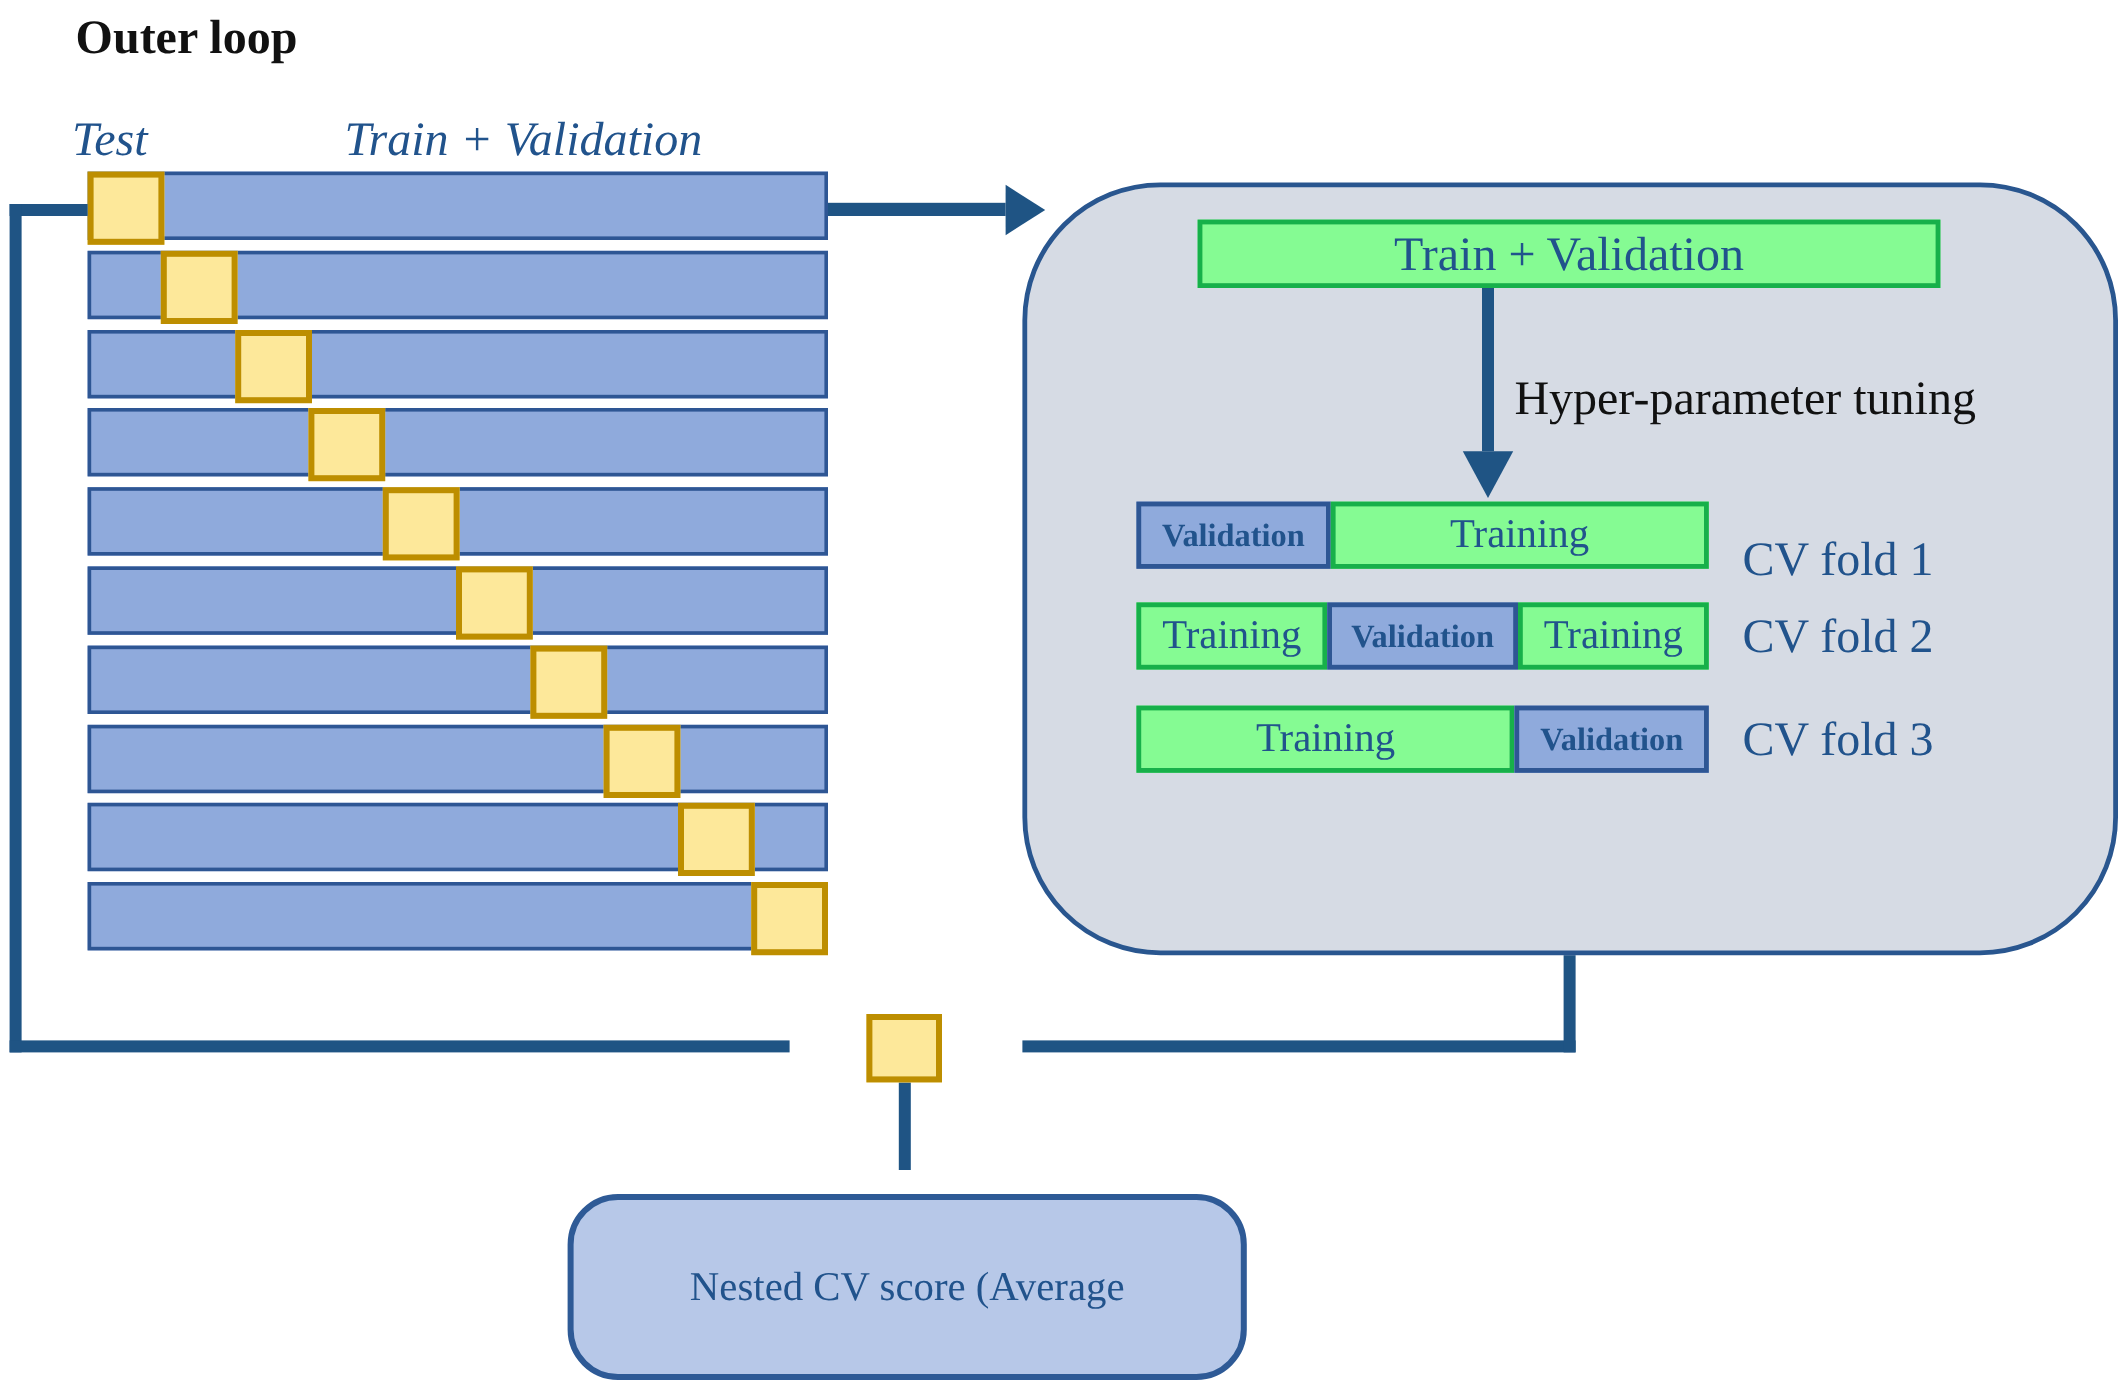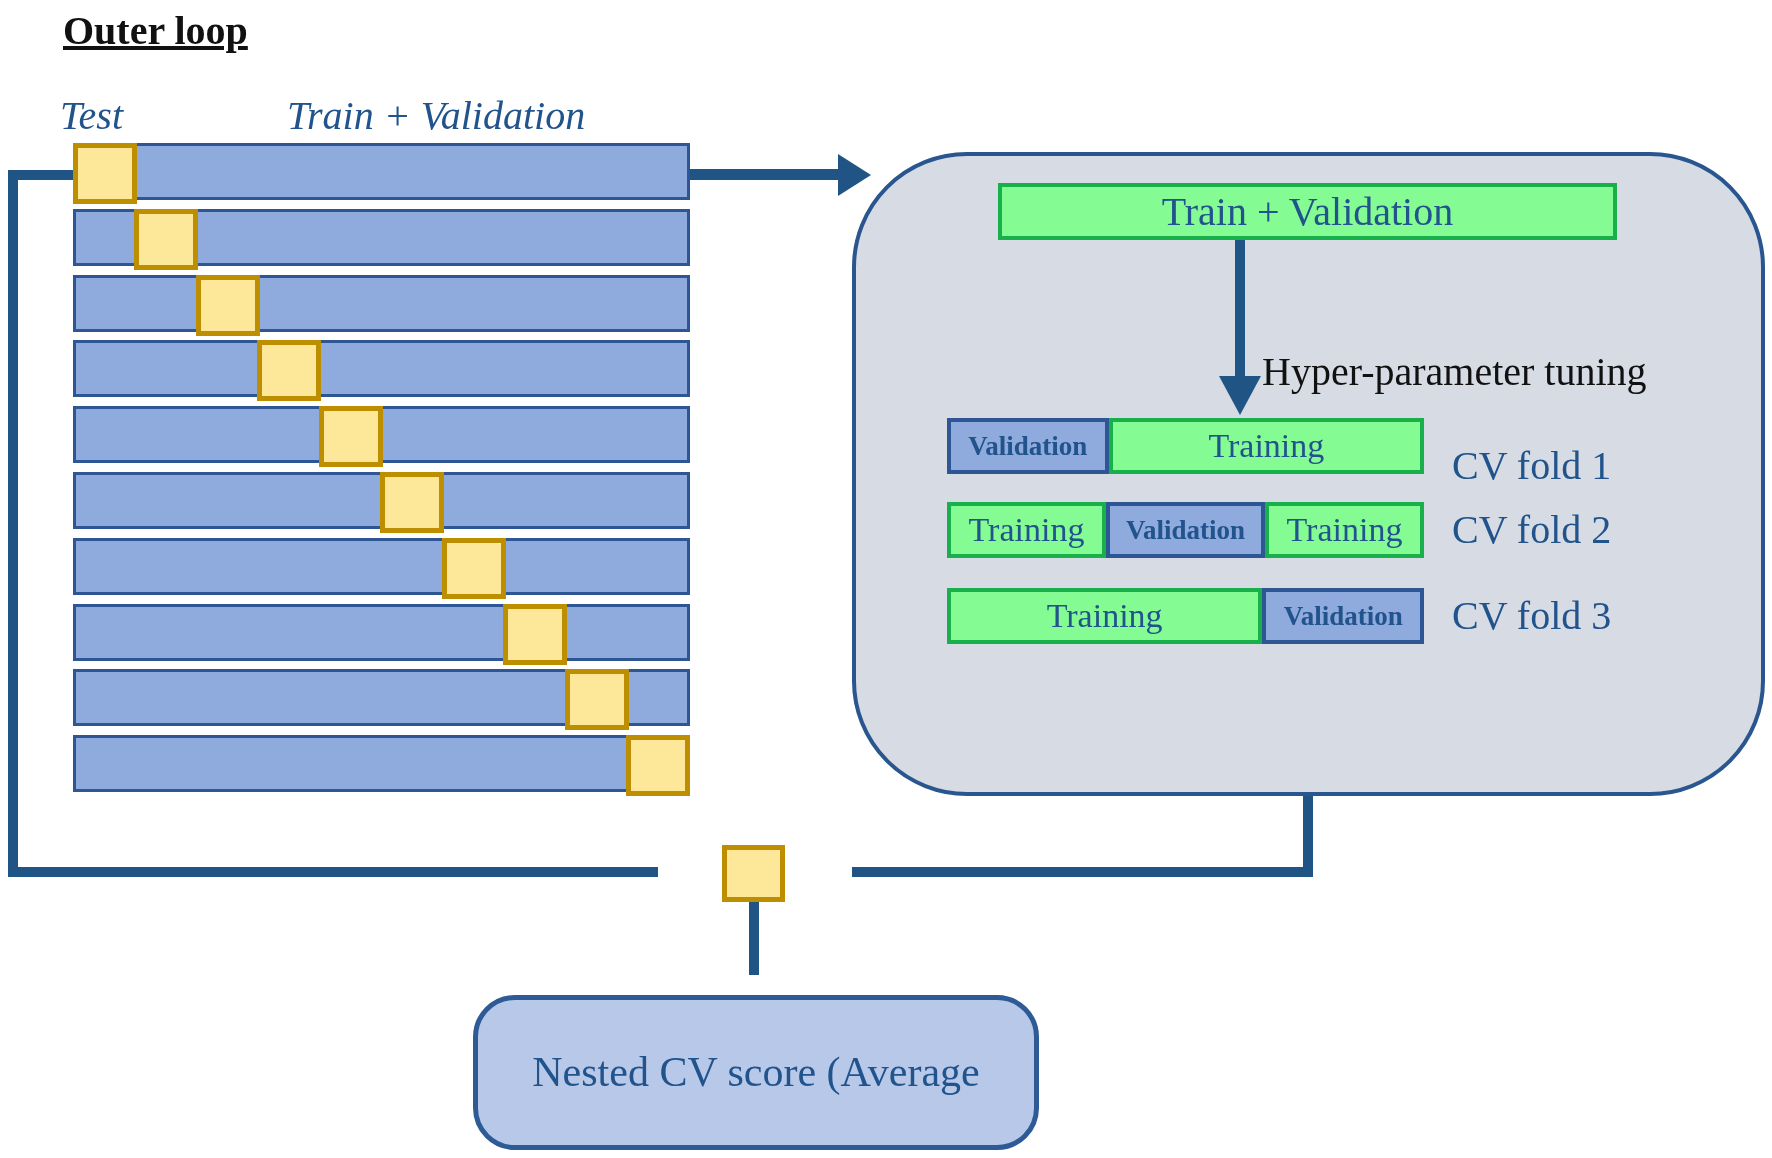--- a/index.html
+++ b/index.html
@@ -13,21 +13,21 @@
     --text-blue:#21538c; --text-black:#111111;
   }
   html,body{margin:0;padding:0;background:#ffffff;}
   .canvas{
     position:relative;width:1772px;height:1158px;background:#ffffff;overflow:hidden;
     font-family:"Liberation Serif","DejaVu Serif",serif;
   }
   .abs{position:absolute;}
   .title{font-weight:bold;font-size:40px;color:var(--text-black);white-space:nowrap;}
   .bluelabel{font-size:40px;color:var(--text-blue);white-space:nowrap;font-style:italic;}
-  .blacklabel{font-size:40px;color:var(--text-black);white-space:nowrap;margin-top:40px;}
+  .blacklabel{font-size:40px;color:var(--text-black);white-space:nowrap;}
 
   
   .outer-fold-bar{
     position:absolute;left:73px;width:617px;height:57px;
     background:var(--bar-fill);border:3px solid var(--bar-border);
     box-sizing:border-box;
   }
   .test-square{
     position:absolute;top:-3px;width:64px;height:61px;
     background:var(--square-fill);border:5px solid var(--square-border);
@@ -85,28 +85,28 @@
     background:var(--square-fill);border:5px solid var(--square-border);
     box-sizing:border-box;
   }
 
   .output-box{
     position:absolute;left:473px;top:995px;width:566px;height:155px;
     background:var(--output-box-fill);border:5px solid var(--output-box-border);
     border-radius:42px;box-sizing:border-box;
     display:flex;flex-direction:column;align-items:center;justify-content:center;
   }
-  .output-box div{font-size:42px;color:var(--text-blue);line-height:57px;white-space:nowrap;}
+  .output-box div{font-size:34px;color:var(--text-blue);line-height:57px;white-space:nowrap;}
 </style>
 </head>
 <body>
 
 <div class="canvas">
 
-  <div class="abs title" style="left:63px;top:7px;text-decoration:underline;">Outer loop</div>
+  <div class="abs title" style="left:63px;top:7px;">Outer loop</div>
 
   <div class="abs bluelabel" style="left:60px;top:92px;">Test</div>
   <div class="abs bluelabel" style="left:287px;top:92px;">Train + Validation</div>
 
   <div id="outer-bars">
       <div class="outer-fold-bar" style="top: 143px;">
         <div class="test-square" style="left: -3px;"></div>
       </div>
       <div class="outer-fold-bar" style="top: 209px;">
         <div class="test-square" style="left: 58px;"></div>

